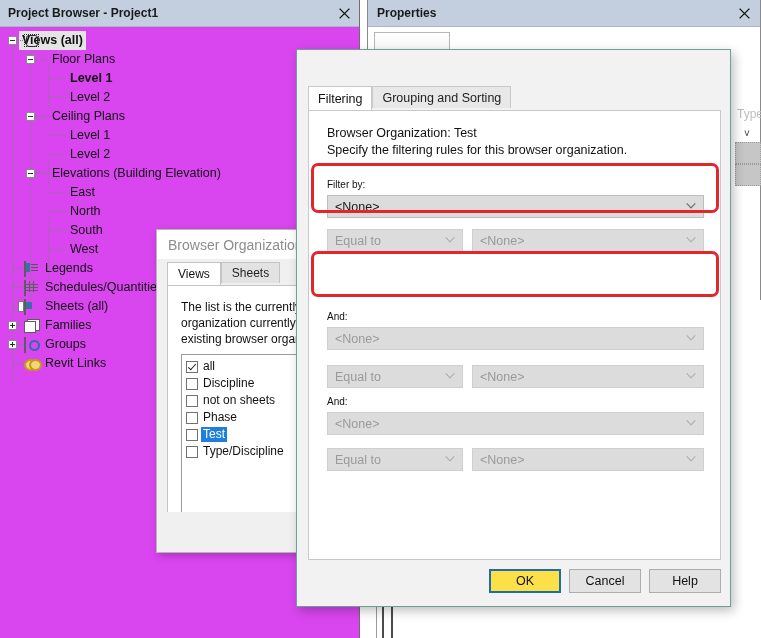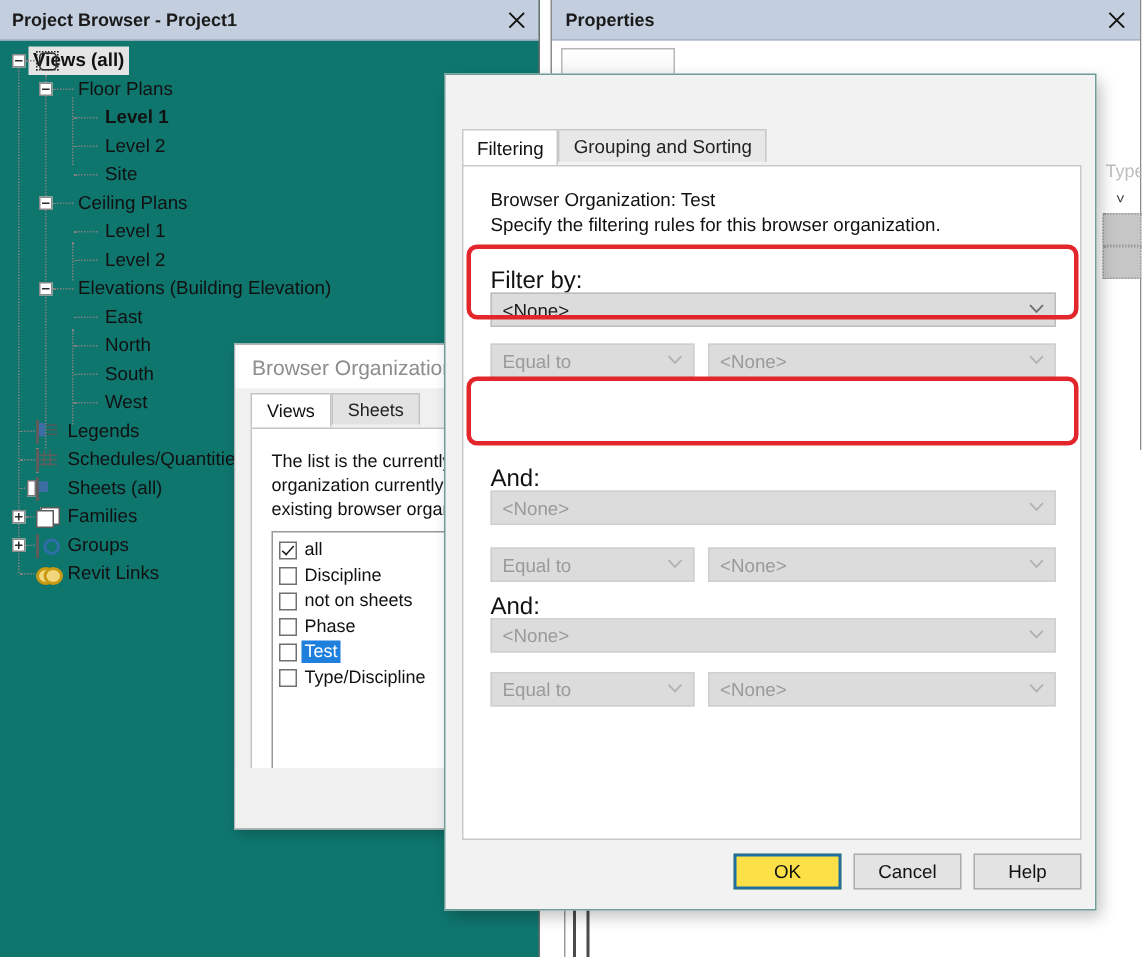--- a/index.html
+++ b/index.html
@@ -32,21 +32,21 @@
     background: #4b4b4b;
     width: 2px;
   }
   .wall-line.thin { background: #9a9a9a; width: 1px; }
 
   
   .pb-panel {
     position: absolute;
     left: 0; top: 0;
     width: 360px; height: 638px;
-    background: #0f766e;
+    background: #d946ef;
     border-right: 1px solid #6e6e6e;
     box-sizing: border-box;
   }
   .pb-title {
     position: relative;
     height: 27px;
     background: #c3cfdf;
     border-bottom: 1px solid #a9b6c6;
     display: flex;
     align-items: center;
@@ -487,21 +487,21 @@
     position: absolute;
     left: 18px; top: 14px;
     font-size: 12.5px;
     line-height: 17px;
     color: #111;
     white-space: nowrap;
   }
 
   .field-label {
     position: absolute;
-    font-size: 16px;
+    font-size: 10px;
     color: #111;
   }
 
   .combo {
     position: absolute;
     height: 23px;
     background: #dcdcdc;
     border: 1px solid #cfcfcf;
     box-sizing: border-box;
     display: flex;
@@ -596,24 +596,20 @@
       <div class="tnode" style="padding-left:70px;">
         <div class="hdot" style="left:49px; top:9px; width:16px;"></div>
         <span class="tlabel bold">Level 1</span>
       </div>
 
       <div class="tnode" style="padding-left:70px;">
         <div class="hdot" style="left:49px; top:9px; width:16px;"></div>
         <span class="tlabel">Level 2</span>
       </div>
 
-      <div class="tnode" style="padding-left:70px;">
-        <div class="hdot" style="left:49px; top:9px; width:16px;"></div>
-        <span class="tlabel">Site</span>
-      </div>
 
       <div class="tnode" style="padding-left:52px;">
         <div class="exp" style="left:26px; top:5px;"></div>
         <div class="hdot" style="left:35px; top:9px; width:14px;"></div>
         <span class="tlabel">Ceiling Plans</span>
       </div>
 
       <div class="tnode" style="padding-left:70px;">
         <div class="hdot" style="left:49px; top:9px; width:16px;"></div>
         <span class="tlabel">Level 1</span>

